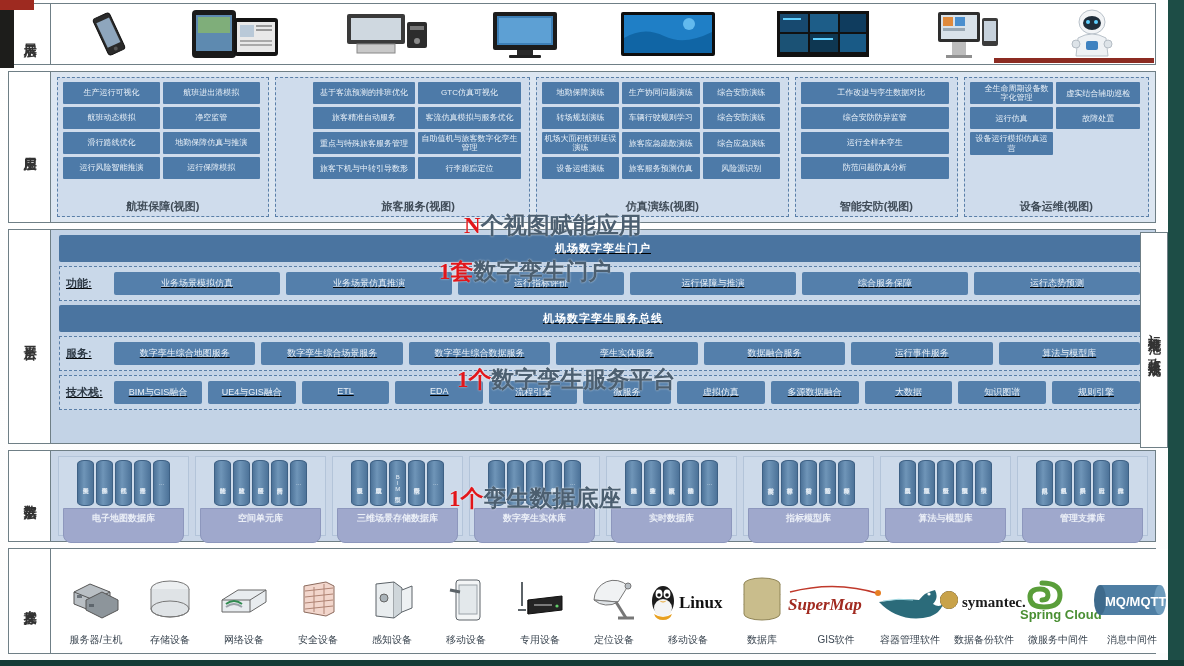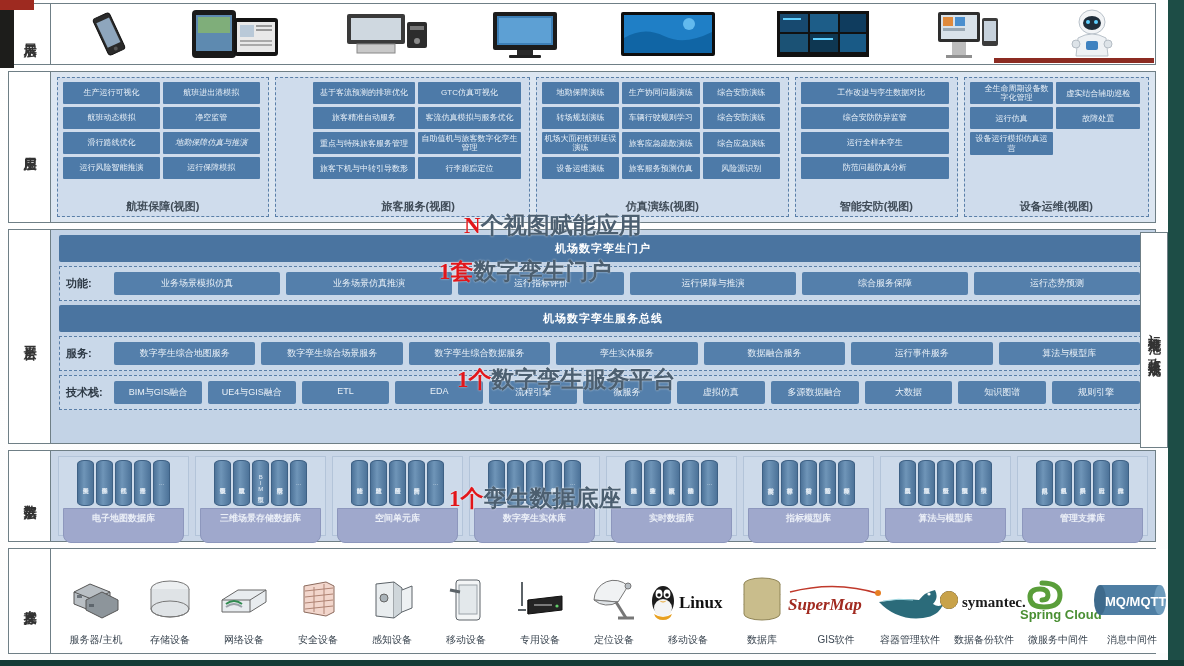--- a/index.html
+++ b/index.html
@@ -73,21 +73,21 @@
     line-height:1.15;
     display:flex; align-items:center; justify-content:center; text-align:center;
     padding:2px 2px;
     border-radius:1px;
     min-height:22px;
   }
   .vg-title { text-align:center; font-size:11px; color:#3f4b57; padding-top:2px; font-weight:bold; }
 
   
   .plat { height: 215px; }
-  .plat .layer-body { background:#c3d3e6; padding:5px 8px; display:flex; flex-direction:column; gap:4px; }
+  .plat .layer-body { background:#c3d3e6; padding:5px 8px; display:flex; flex-direction:column; gap:4px;text-decoration:underline; }
   .bus {
     background:#4a74a0; color:#fff; text-align:center;
     font-size:11px; font-weight:bold; padding:6px 0; border-radius:2px;
     letter-spacing:1px;
   }
   .dashrow {
     border:1px dashed #5a7fa8;
     display:flex; align-items:center; gap:6px;
     padding:5px 6px;
     background:#c9d8e9;
@@ -271,21 +271,21 @@
     <div class="layer app">
       <div class="layer-label">应用层</div>
       <div class="layer-body" id="app-body">
           <div class="view-group" style="flex: 1.06 1 0%;">
             <div class="vg-grid">
               <div class="tile" style="flex: 0 0 calc(50% - 3px);">生产运行可视化</div>
               <div class="tile" style="flex: 0 0 calc(50% - 3px);">航班进出港模拟</div>
               <div class="tile" style="flex: 0 0 calc(50% - 3px);">航班动态模拟</div>
               <div class="tile" style="flex: 0 0 calc(50% - 3px);">净空监管</div>
               <div class="tile" style="flex: 0 0 calc(50% - 3px);">滑行路线优化</div>
-              <div class="tile" style="flex: 0 0 calc(50% - 3px); font-style: italic;">地勤保障仿真与推演</div>
+              <div class="tile" style="flex: 0 0 calc(50% - 3px);">地勤保障仿真与推演</div>
               <div class="tile" style="flex: 0 0 calc(50% - 3px);">运行风险智能推演</div>
               <div class="tile" style="flex: 0 0 calc(50% - 3px);">运行保障模拟</div>
             </div>
             <div class="vg-title">航班保障(视图)</div>
           </div>
           <div class="view-group" style="flex: 1.12 1 0%; padding-left: 37px;">
             <div class="vg-grid">
               <div class="tile" style="flex: 0 0 calc(50% - 3px);">基于客流预测的排班优化</div>
               <div class="tile" style="flex: 0 0 calc(50% - 3px);">GTC仿真可视化</div>
               <div class="tile" style="flex: 0 0 calc(50% - 3px);">旅客精准自动服务</div>
@@ -400,37 +400,37 @@
               <div class="cyl">矢量图</div>
               <div class="cyl">影像图</div>
               <div class="cyl">红线图</div>
               <div class="cyl">专题图</div>
               <div class="cyl">…</div>
             </div>
             <div class="db-base">电子地图数据库</div>
           </div>
           <div class="db-group">
             <div class="cyls">
+              <div class="cyl">功能分区</div>
+              <div class="cyl">建筑分区</div>
+              <div class="cyl">楼层分区</div>
+              <div class="cyl">房间分区</div>
+              <div class="cyl">…</div>
+            </div>
+            <div class="db-base">空间单元库</div>
+          </div>
+          <div class="db-group">
+            <div class="cyls">
               <div class="cyl">设备模型</div>
               <div class="cyl">建筑模型</div>
               <div class="cyl">BIM模型</div>
               <div class="cyl">空间模型</div>
               <div class="cyl">…</div>
             </div>
             <div class="db-base">三维场景存储数据库</div>
-          </div>
-          <div class="db-group">
-            <div class="cyls">
-              <div class="cyl">功能分区</div>
-              <div class="cyl">建筑分区</div>
-              <div class="cyl">楼层分区</div>
-              <div class="cyl">房间分区</div>
-              <div class="cyl">…</div>
-            </div>
-            <div class="db-base">空间单元库</div>
           </div>
           <div class="db-group">
             <div class="cyls">
               <div class="cyl">实体属性</div>
               <div class="cyl">实体模型</div>
               <div class="cyl">实体关系</div>
               <div class="cyl">实体状态</div>
               <div class="cyl">…</div>
             </div>
             <div class="db-base">数字孪生实体库</div>

